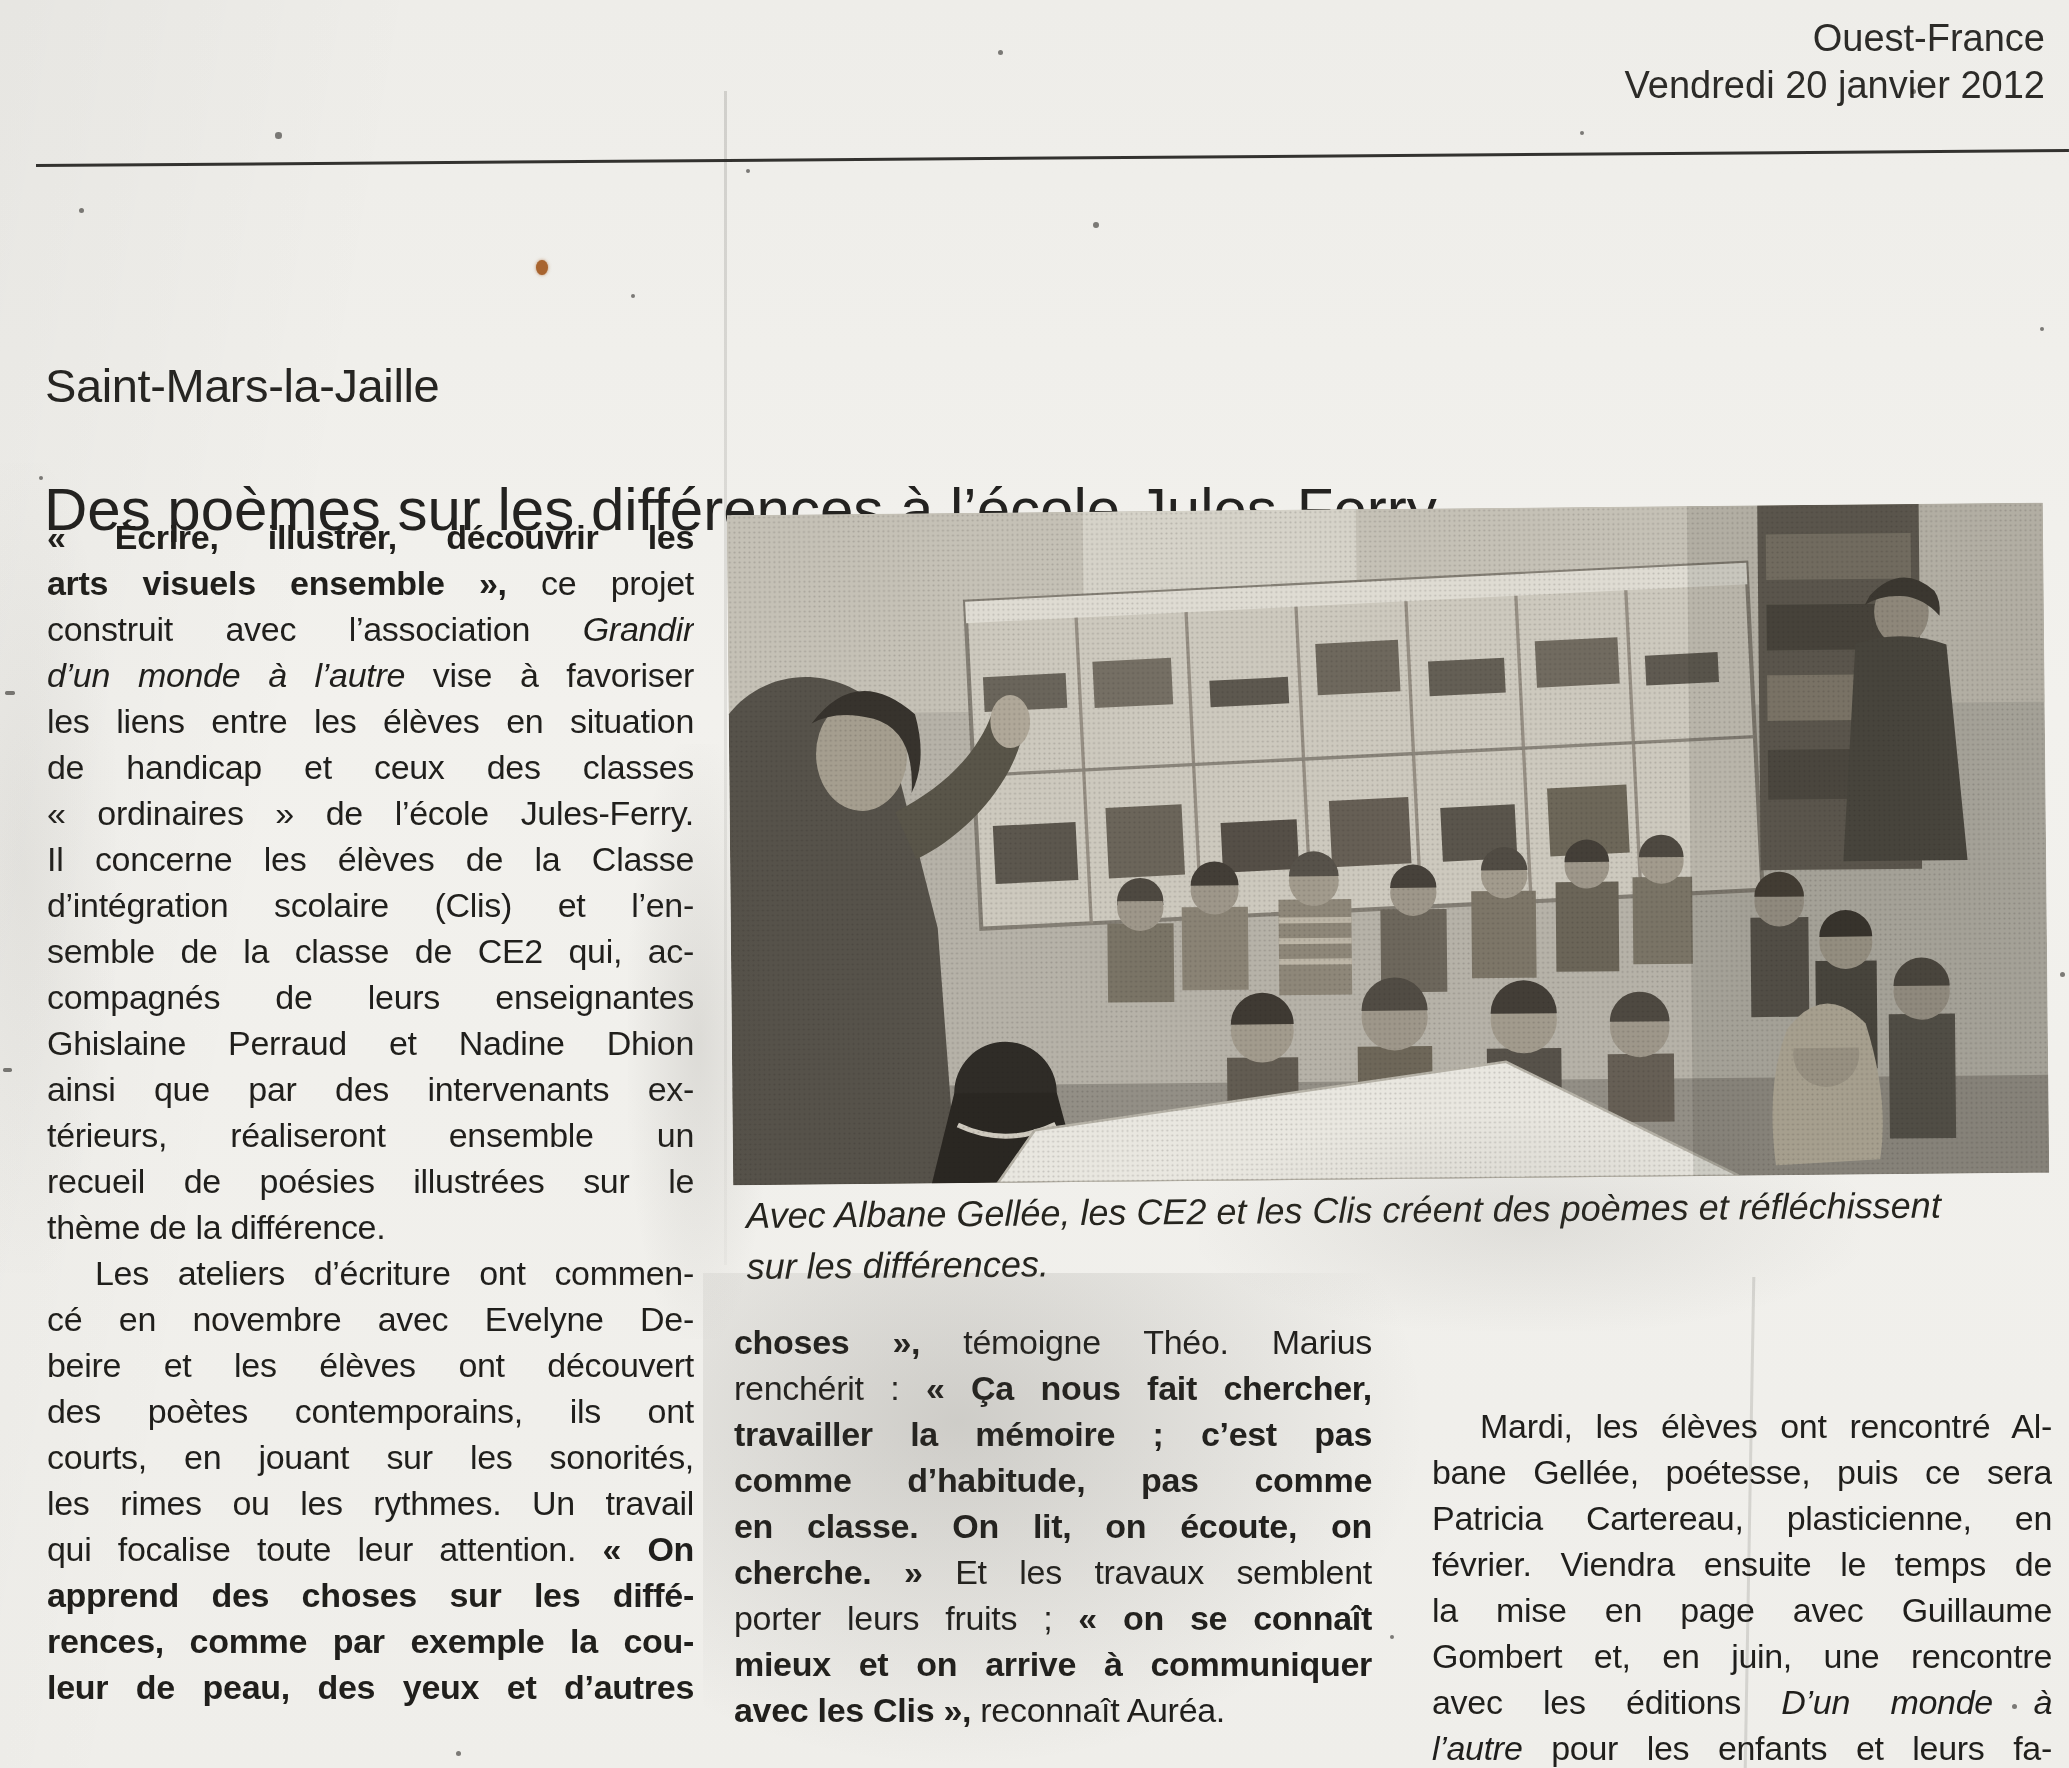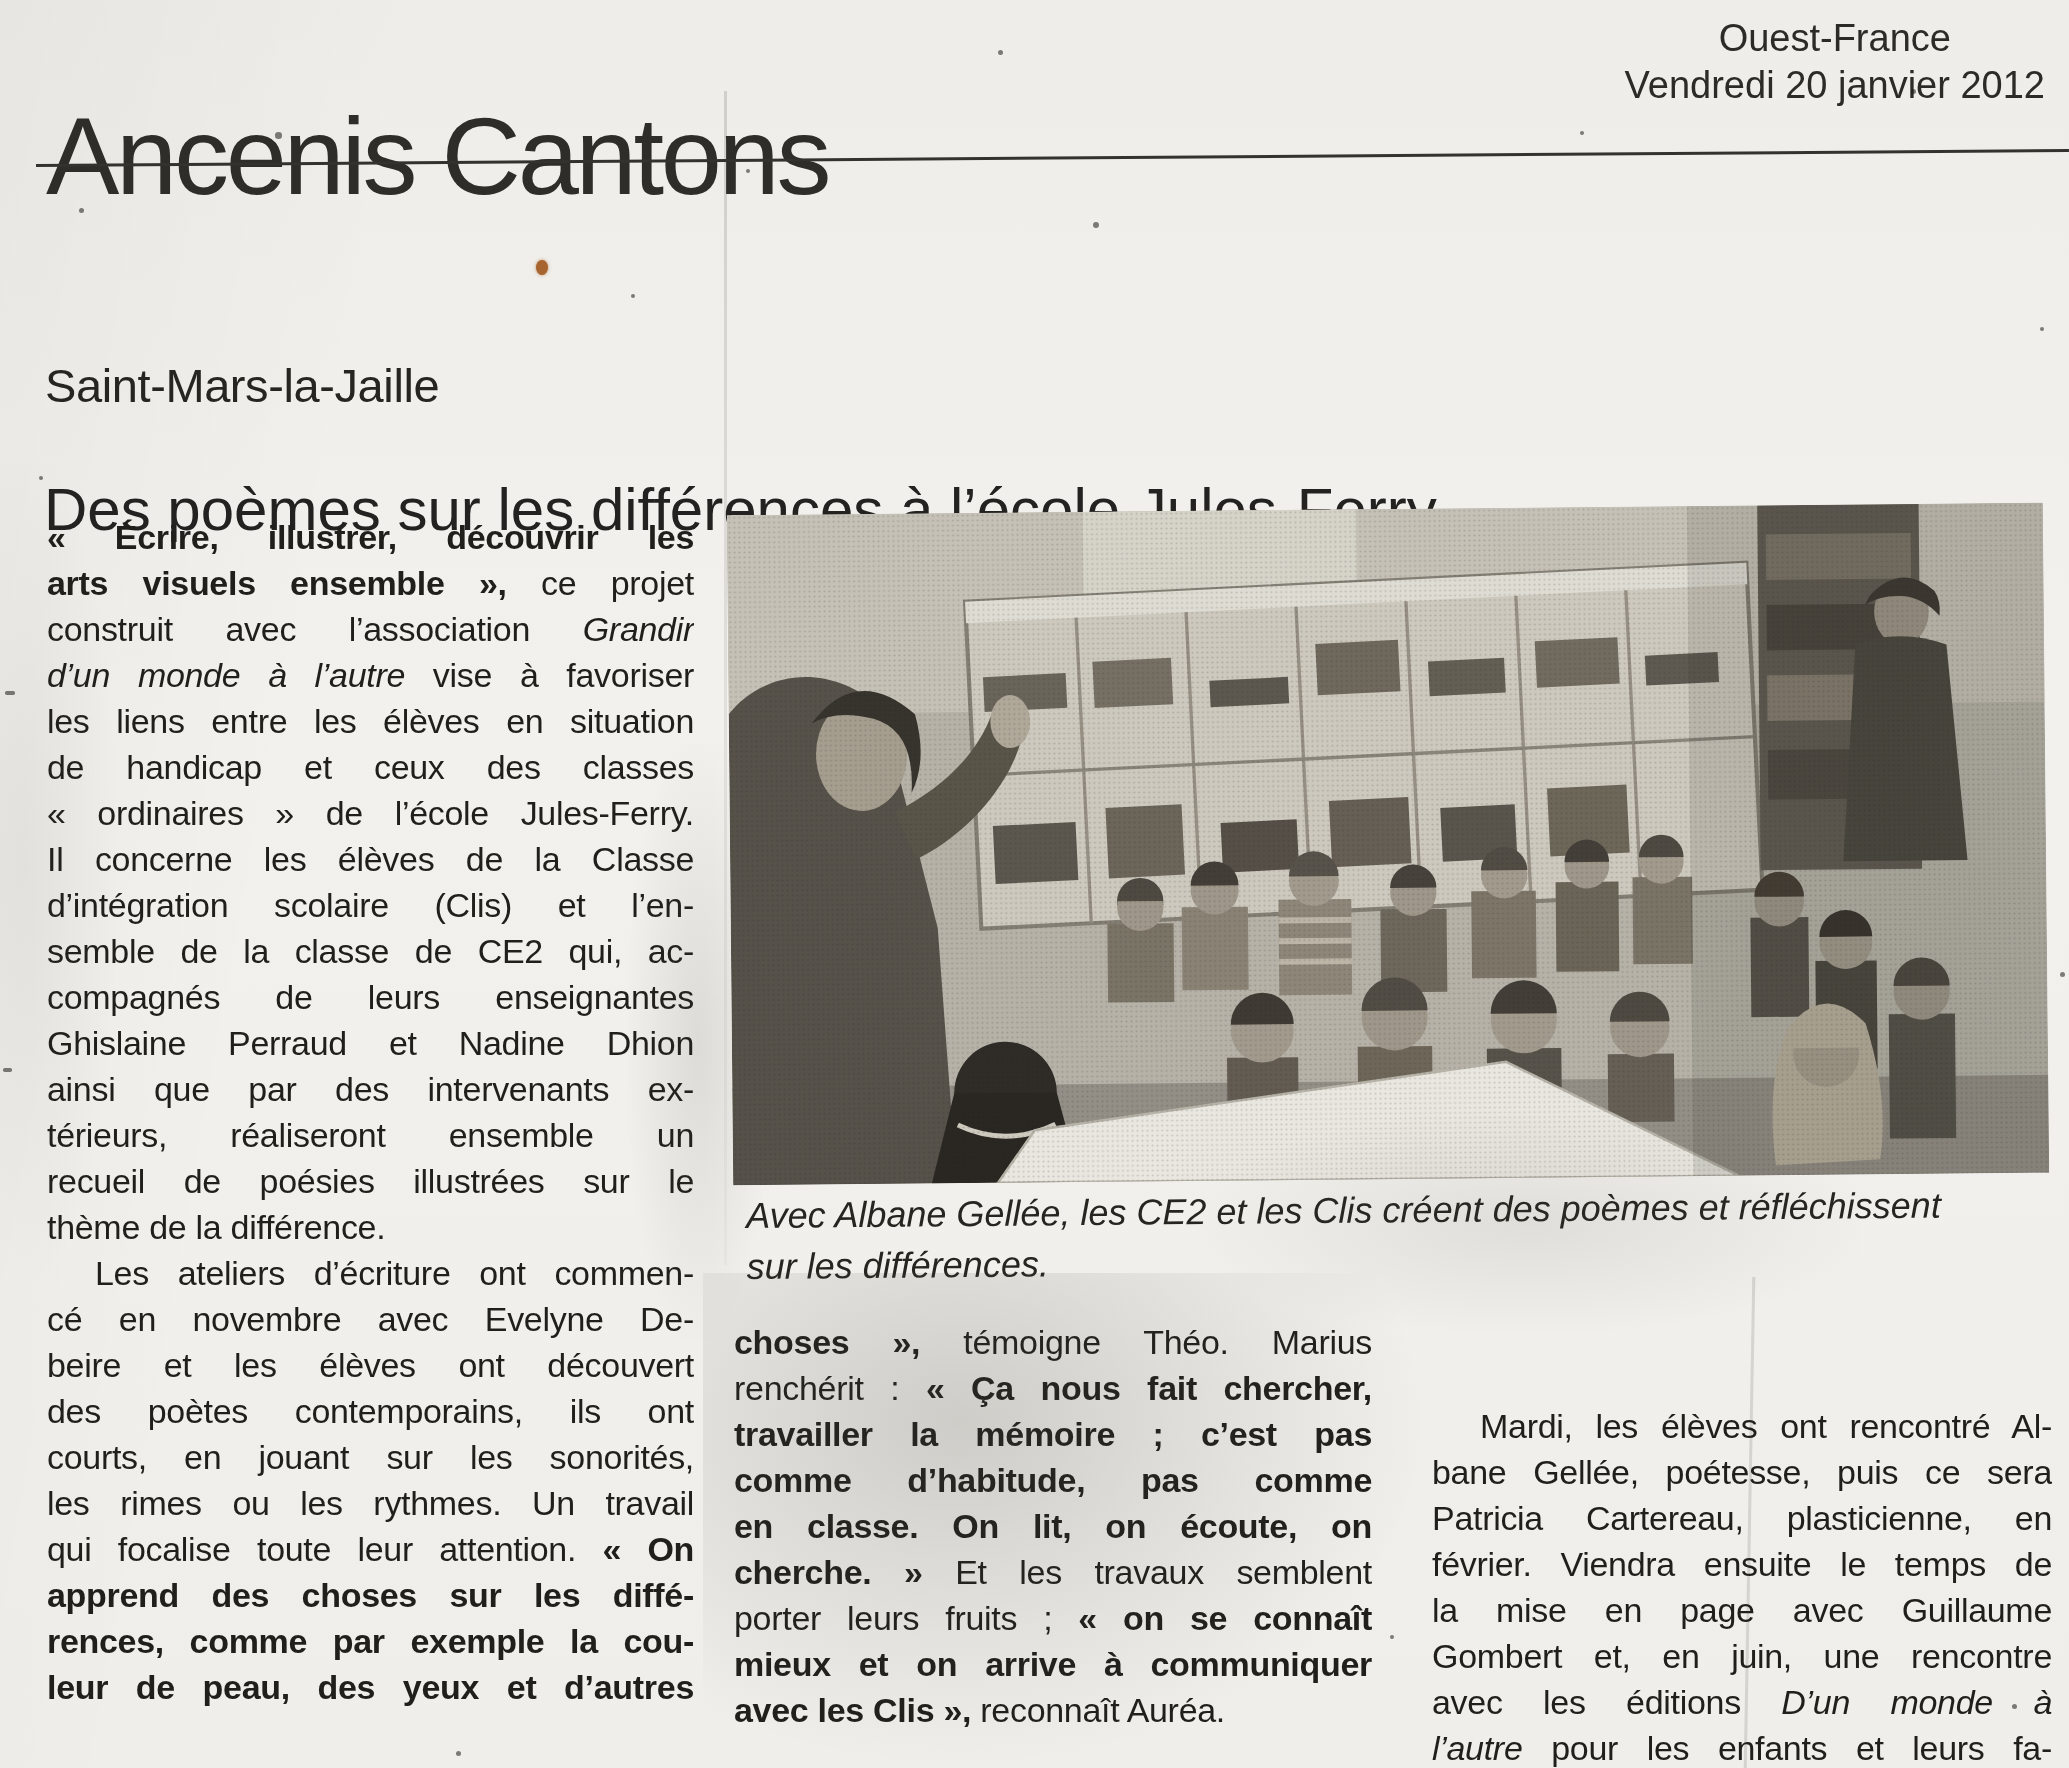--- a/index.html
+++ b/index.html
@@ -6,21 +6,21 @@
   .page{
     position:relative;width:2070px;height:1769px;overflow:hidden;
     background:
       linear-gradient(100deg, rgba(0,0,0,0.03), rgba(0,0,0,0) 18%),
       linear-gradient(0deg, #efeeea, #f2f1ed 60%, #eeede9);
     font-family:"Liberation Sans", sans-serif;color:#1f1e1b;
   }
   .abs{position:absolute;}
   
   .masthead-title{left:46px;top:18px;font-size:110px;letter-spacing:-3.3px;font-weight:400;color:#2e2d2a;white-space:nowrap;}
-  .paper-info{right:25px;top:15px;font-size:38px;line-height:47px;text-align:center;color:#2c2b28;}
+  .paper-info{right:25px;top:15px;font-size:38px;line-height:47px;text-align:right;color:#2c2b28;}
   .rule{left:36px;top:164px;width:2033px;height:3.3px;background:#33322f;transform:rotate(-0.42deg);transform-origin:left center;}
   .section-head{left:45px;top:319px;font-size:47px;font-weight:400;letter-spacing:-0.4px;color:#262522;white-space:nowrap;}
   .article-title{left:44px;top:415px;font-size:60px;font-weight:400;color:#232220;white-space:nowrap;}
   
   .col{position:absolute;font-size:34px;line-height:46px;letter-spacing:-0.3px;color:#201f1c;}
   #col1{left:47px;top:514px;width:647px;}
   #col2{left:734px;top:1319px;width:638px;}
   #col3{left:1432px;top:1358px;width:620px;margin-top:45px;}
   .ln{text-align:justify;text-align-last:justify;overflow:hidden;white-space:normal;}
   .ln.last{text-align-last:left;}
@@ -40,21 +40,20 @@
   .crease-a{left:724px;top:91px;width:2.5px;height:1174px;background:linear-gradient(to bottom, rgba(50,48,43,0.16), rgba(50,48,43,0.03));}
   .crease-b{left:1748px;top:1277px;width:2.5px;height:492px;background:rgba(50,48,43,0.14);transform:rotate(1deg);}
   .speck{border-radius:50%;background:rgba(28,26,22,0.55);}
   .speck-orange{left:536px;top:260px;width:11.6px;height:15px;border-radius:50%;background:#a8642f;box-shadow:0 0 3.3px rgba(168,100,47,0.7);}
 </style>
 </head>
 <body>
 
 <div class="page">
 
-  <h1 class="abs masthead-title">Ancenis Cantons</h1>
   <div class="abs paper-info">
     <div>Ouest-France</div>
     <div>Vendredi 20 janvier 2012</div>
   </div>
   <div class="abs rule"></div>
 
   <h2 class="abs section-head">Saint-Mars-la-Jaille</h2>
   <h3 class="abs article-title">Des poèmes sur les différences à l’école Jules-Ferry</h3>
 
   <div class="abs photo-wrap">

